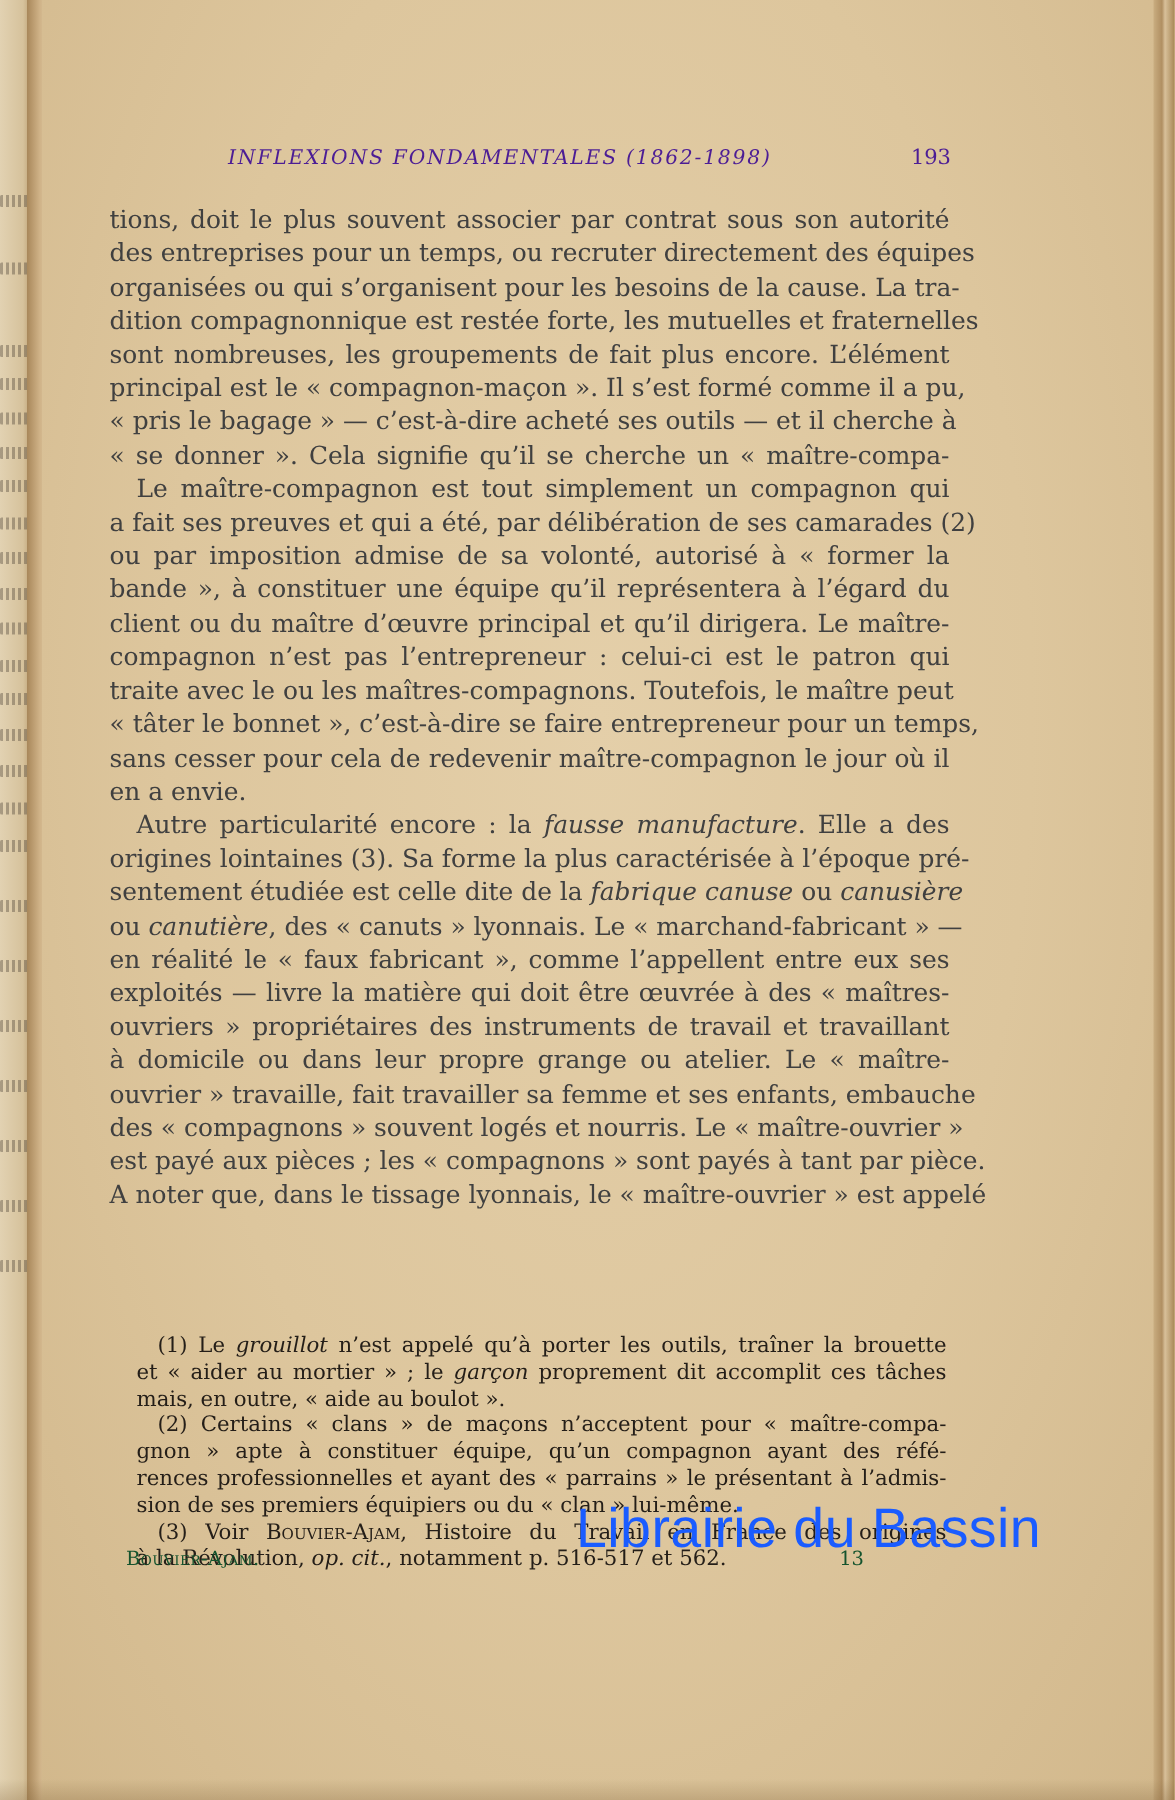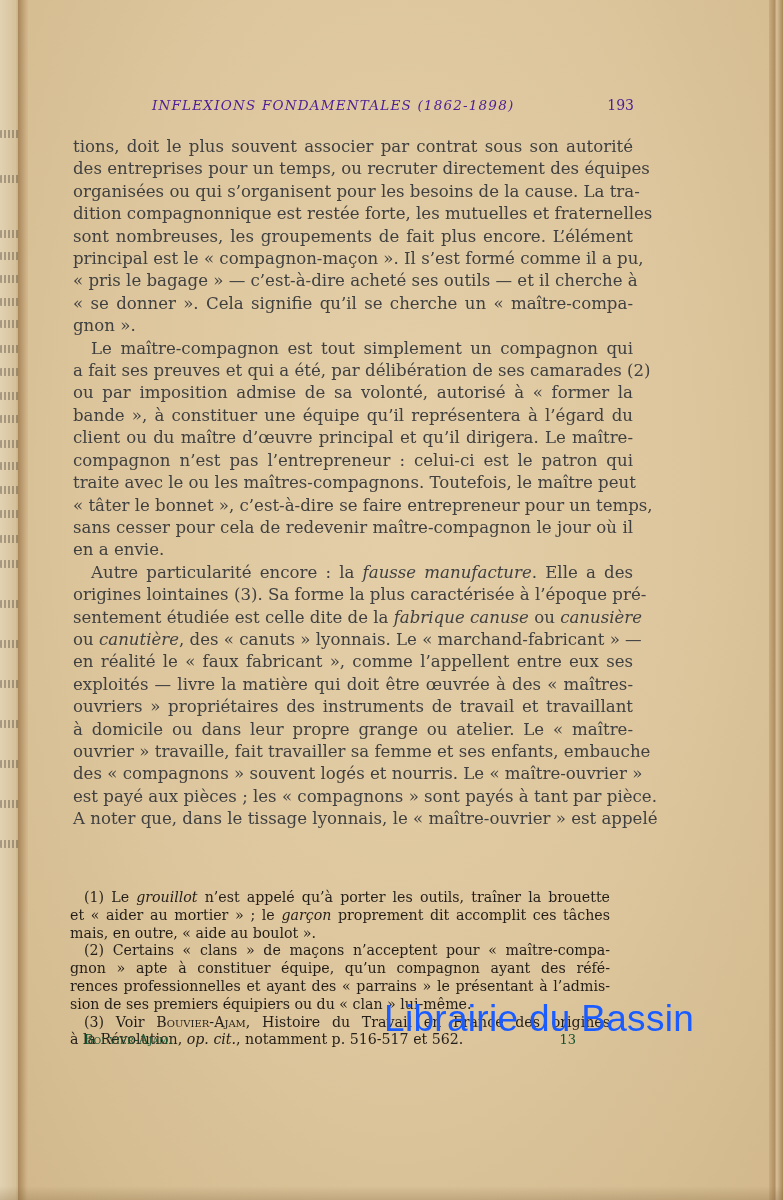--- a/index.html
+++ b/index.html
@@ -48,21 +48,21 @@
     position: absolute; top: 136px; left: 73px; width: 560px;
     color: #404040;
     font-size: 16.6px; line-height: 22.4px;
     text-align: justify;
   }
   .line { display: block; white-space: nowrap; text-align-last: justify; }
   .line.last { text-align-last: left; }
   .line.indent { padding-left: 18px; }
   em { }
   .footnotes {
-    position: absolute; top: 889px; left: 70px; width: 540px;
+    position: absolute; top: 889px; left: 91px; width: 540px;
     color: #241e18;
     font-size: 14.2px; line-height: 17.8px;
   }
   .footnotes .line.indent { padding-left: 14px; }
   .sig {
     position: absolute; top: 1032px; left: 84px; width: 492px;
     display: flex; justify-content: space-between;
     color: #14532d; font-size: 13px; text-align: right;
   }
   .sig .author { font-variant: small-caps; letter-spacing: 0.3px; }
@@ -115,21 +115,20 @@
 
 <div class="text-block">
   <span class="line">tions, doit le plus souvent associer par contrat sous son autorité</span>
   <span class="line">des entreprises pour un temps, ou recruter directement des équipes</span>
   <span class="line">organisées ou qui s’organisent pour les besoins de la cause. La tra-</span>
   <span class="line">dition compagnonnique est restée forte, les mutuelles et fraternelles</span>
   <span class="line">sont nombreuses, les groupements de fait plus encore. L’élément</span>
   <span class="line">principal est le « compagnon-maçon ». Il s’est formé comme il a pu,</span>
   <span class="line">« pris le bagage » — c’est-à-dire acheté ses outils — et il cherche à</span>
   <span class="line">« se donner ». Cela signifie qu’il se cherche un « maître-compa-</span>
-  <span class="line last">gnon ».</span>
 
   <span class="line indent">Le maître-compagnon est tout simplement un compagnon qui</span>
   <span class="line">a fait ses preuves et qui a été, par délibération de ses camarades (2)</span>
   <span class="line">ou par imposition admise de sa volonté, autorisé à « former la</span>
   <span class="line">bande », à constituer une équipe qu’il représentera à l’égard du</span>
   <span class="line">client ou du maître d’œuvre principal et qu’il dirigera. Le maître-</span>
   <span class="line">compagnon n’est pas l’entrepreneur : celui-ci est le patron qui</span>
   <span class="line">traite avec le ou les maîtres-compagnons. Toutefois, le maître peut</span>
   <span class="line">« tâter le bonnet », c’est-à-dire se faire entrepreneur pour un temps,</span>
   <span class="line">sans cesser pour cela de redevenir maître-compagnon le jour où il</span>

